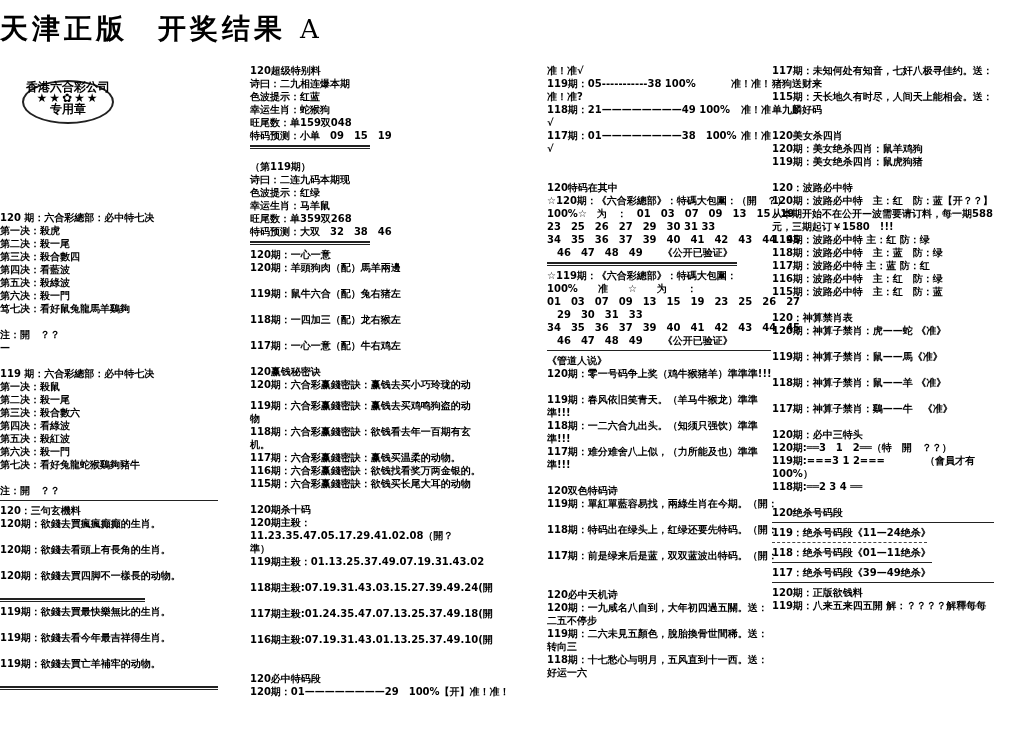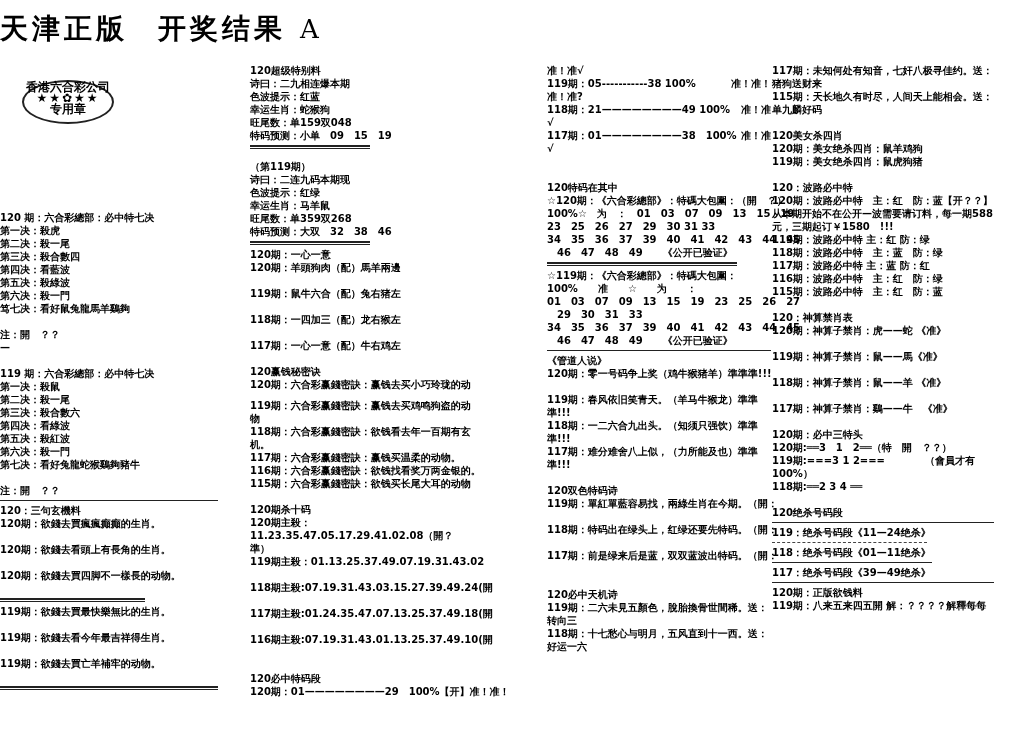--- a/index.html
+++ b/index.html
@@ -183,20 +183,21 @@
   <div class="gap"></div>
   <div class="ln">120双色特码诗</div>
   <div class="ln">119期：單紅單藍容易找，兩綠生肖在今期。（開：</div>
   <div class="gap"></div>
   <div class="ln">118期：特码出在绿头上，红绿还要先特码。（開：</div>
   <div class="gap"></div>
   <div class="ln">117期：前是绿来后是蓝，双双蓝波出特码。（開：</div>
   <div class="gap"></div>
     <div class="gap"></div>
   <div class="ln">120必中天机诗</div>
+  <div class="wr">120期：一九咸名八自到，大年初四過五關。送：二五不停步</div>
   <div class="wr">119期：二六未見五顏色，脫胎換骨世間稀。送：转向三</div>
   <div class="wr">118期：十七愁心与明月，五风直到十一西。送：好运一六</div>
 </div>
 
 <div class="col c4">
   <div class="wr">117期：未知何处有知音，七奸八极寻佳约。送：猪狗送财来</div>
   <div class="wr">115期：天长地久有时尽，人间天上能相会。送：单九麟好码</div>
   <div class="gap"></div>
   <div class="ln">120美女杀四肖</div>
   <div class="ln">120期：美女绝杀四肖：鼠羊鸡狗</div>

